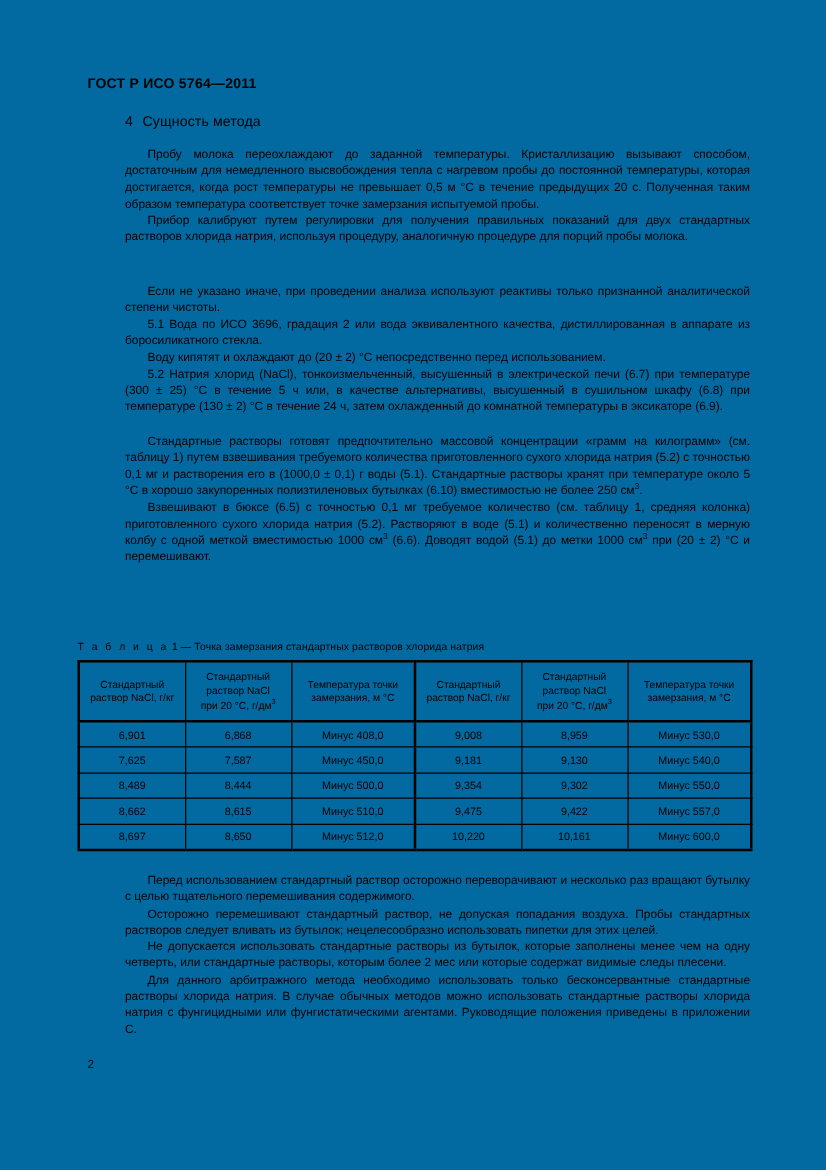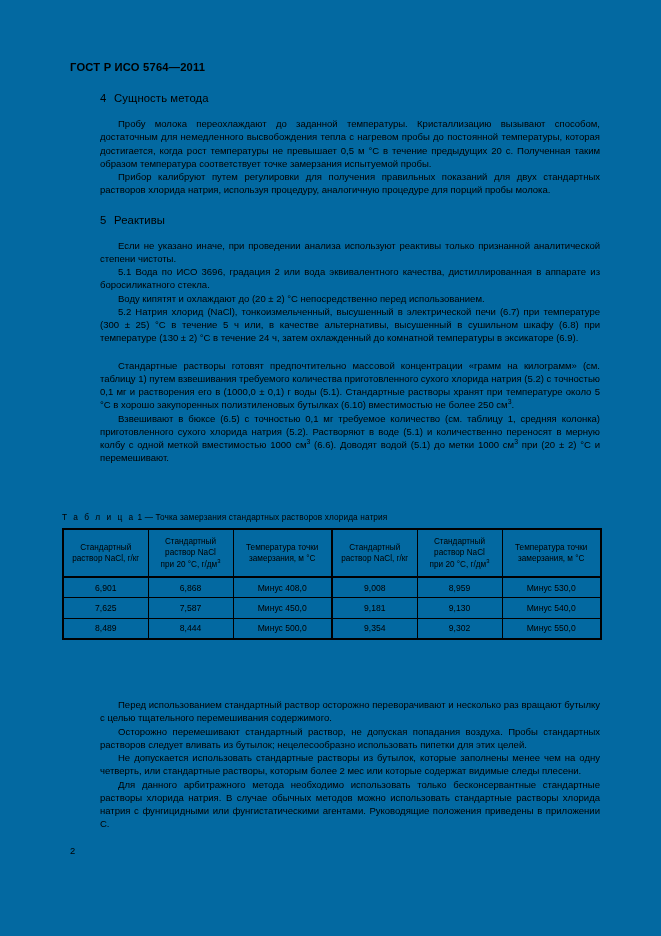--- a/index.html
+++ b/index.html
@@ -136,23 +136,20 @@
   <div class="content">
 
     <h2 class="sect sp-before-4">
       <span class="sect-num">4</span><span>Сущность метода</span>
     </h2>
     <div class="gap-md"></div>
     <p class="para indent">Пробу молока переохлаждают до заданной температуры. Кристаллизацию вызывают способом, достаточным для немедленного высвобождения тепла с нагревом пробы до постоянной температуры, которая достигается, когда рост температуры не превышает 0,5 м °С в течение предыдущих 20 с. Полученная таким образом температура соответствует точке замерзания испытуемой пробы.</p>
     <p class="para indent">Прибор калибруют путем регулировки для получения правильных показаний для двух стандартных растворов хлорида натрия, используя процедуру, аналогичную процедуре для порций пробы молока.</p>
 
     <div class="gap-lg"></div>
-    <h2 class="sect">
-      <span class="sect-num">5</span><span>Реактивы</span>
-    </h2>
     <div class="gap-md"></div>
     <p class="para indent">Если не указано иначе, при проведении анализа используют реактивы только признанной аналитической степени чистоты.</p>
     <p class="para indent">5.1   Вода по ИСО 3696, градация 2 или вода эквивалентного качества, дистиллированная в аппарате из боросиликатного стекла.</p>
     <p class="para indent">Воду кипятят и охлаждают до (20 ± 2) °С непосредственно перед использованием.</p>
     <p class="para indent">5.2   Натрия хлорид (NaCl), тонкоизмельченный, высушенный в электрической печи (6.7) при температуре (300 ± 25) °С в течение 5 ч или, в качестве альтернативы, высушенный в сушильном шкафу (6.8) при температуре (130 ± 2) °С  в  течение 24 ч,  затем  охлажденный  до комнатной температуры в эксикаторе (6.9).</p>
 
     <div class="gap-sm"></div>
     <div class="gap-xs"></div>
     <p class="para indent"><span>Стандартные растворы готовят предпочтительно массовой концентрации «грамм на килограмм» (см. таблицу 1) путем взвешивания требуемого количества приготовленного сухого хлорида натрия (5.2) с точностью 0,1 мг и растворения его в (1000,0 ± 0,1) г воды (5.1). Стандартные растворы хранят при температуре около 5 °С в хорошо закупоренных полизтиленовых бутылках (6.10) вместимостью не более 250 см</span><sup>3</sup><span>.</span></p>
     <p class="para indent"><span>Взвешивают в бюксе (6.5) с точностью 0,1 мг требуемое количество (см. таблицу 1, средняя колонка) приготовленного сухого хлорида натрия (5.2). Растворяют в воде (5.1) и количественно переносят в мерную  колбу с одной меткой вместимостью 1000 см</span><sup>3</sup><span> (6.6). Доводят водой (5.1) до метки 1000 см</span><sup>3</sup><span> при (20 ± 2) °С и перемешивают.</span></p>
@@ -220,20 +217,36 @@
           <td>Минус 540,0</td>
         </tr>
         <tr>
           <td>8,489</td>
           <td>8,444</td>
           <td>Минус 500,0</td>
           <td class="thick-left">9,354</td>
           <td>9,302</td>
           <td>Минус 550,0</td>
         </tr>
+        <tr>
+          <td>8,662</td>
+          <td>8,615</td>
+          <td>Минус 510,0</td>
+          <td class="thick-left">9,475</td>
+          <td>9,422</td>
+          <td>Минус 557,0</td>
+        </tr>
+        <tr>
+          <td>8,697</td>
+          <td>8,650</td>
+          <td>Минус 512,0</td>
+          <td class="thick-left">10,220</td>
+          <td>10,161</td>
+          <td>Минус 600,0</td>
+        </tr>
       </tbody>
   </table>
 
   <div class="bottom-content">
     <p class="para indent">Перед использованием стандартный раствор осторожно переворачивают и несколько раз вращают бутылку с целью тщательного перемешивания содержимого.</p>
     <p class="para indent">Осторожно перемешивают стандартный раствор, не допуская попадания воздуха. Пробы стандартных растворов следует вливать из бутылок; нецелесообразно использовать пипетки для этих целей.</p>
     <p class="para indent">Не допускается использовать стандартные растворы из бутылок, которые заполнены менее чем на одну четверть, или стандартные растворы, которым более 2 мес или которые содержат видимые следы плесени.</p>
     <p class="para indent">Для данного арбитражного метода необходимо использовать только бесконсервантные стандартные растворы хлорида натрия. В случае обычных методов можно использовать стандартные растворы хлорида натрия с фунгицидными или фунгистатическими агентами. Руководящие положения приведены в приложении С.</p>
   </div>
 

